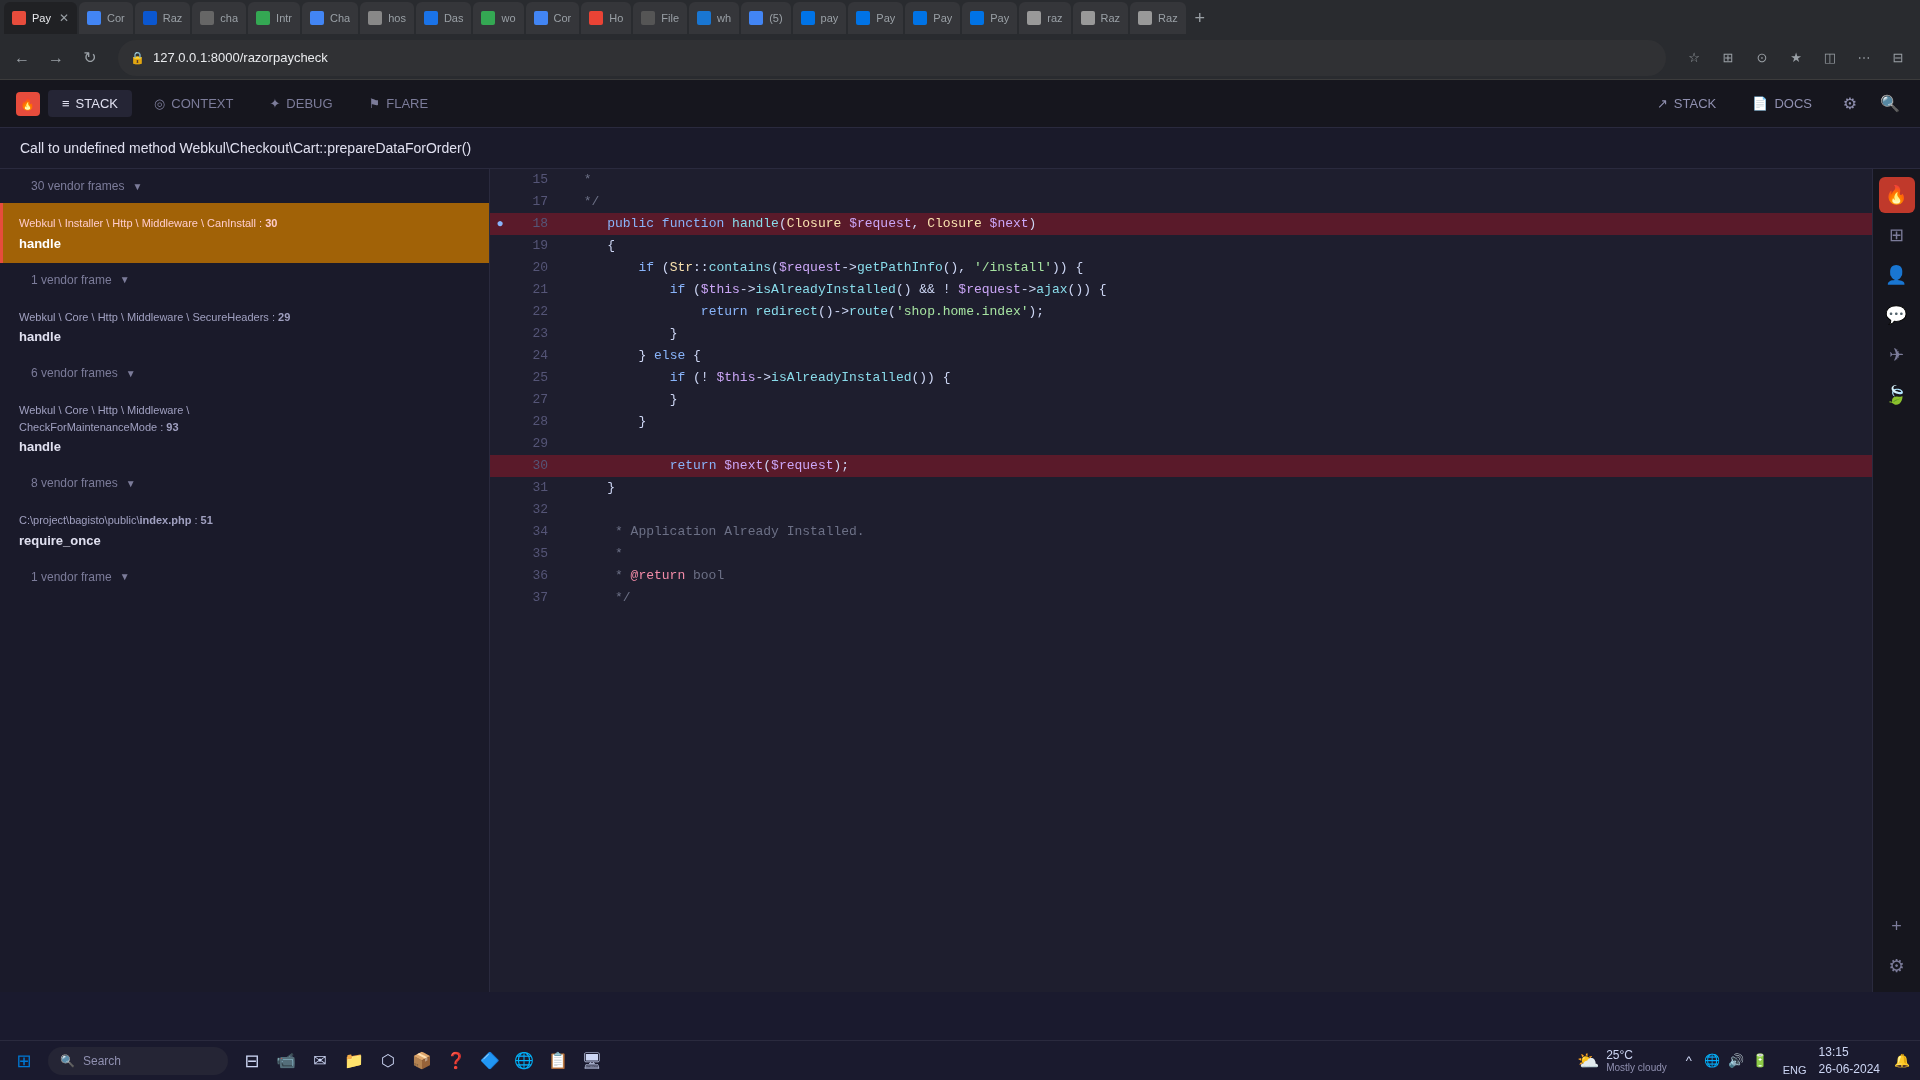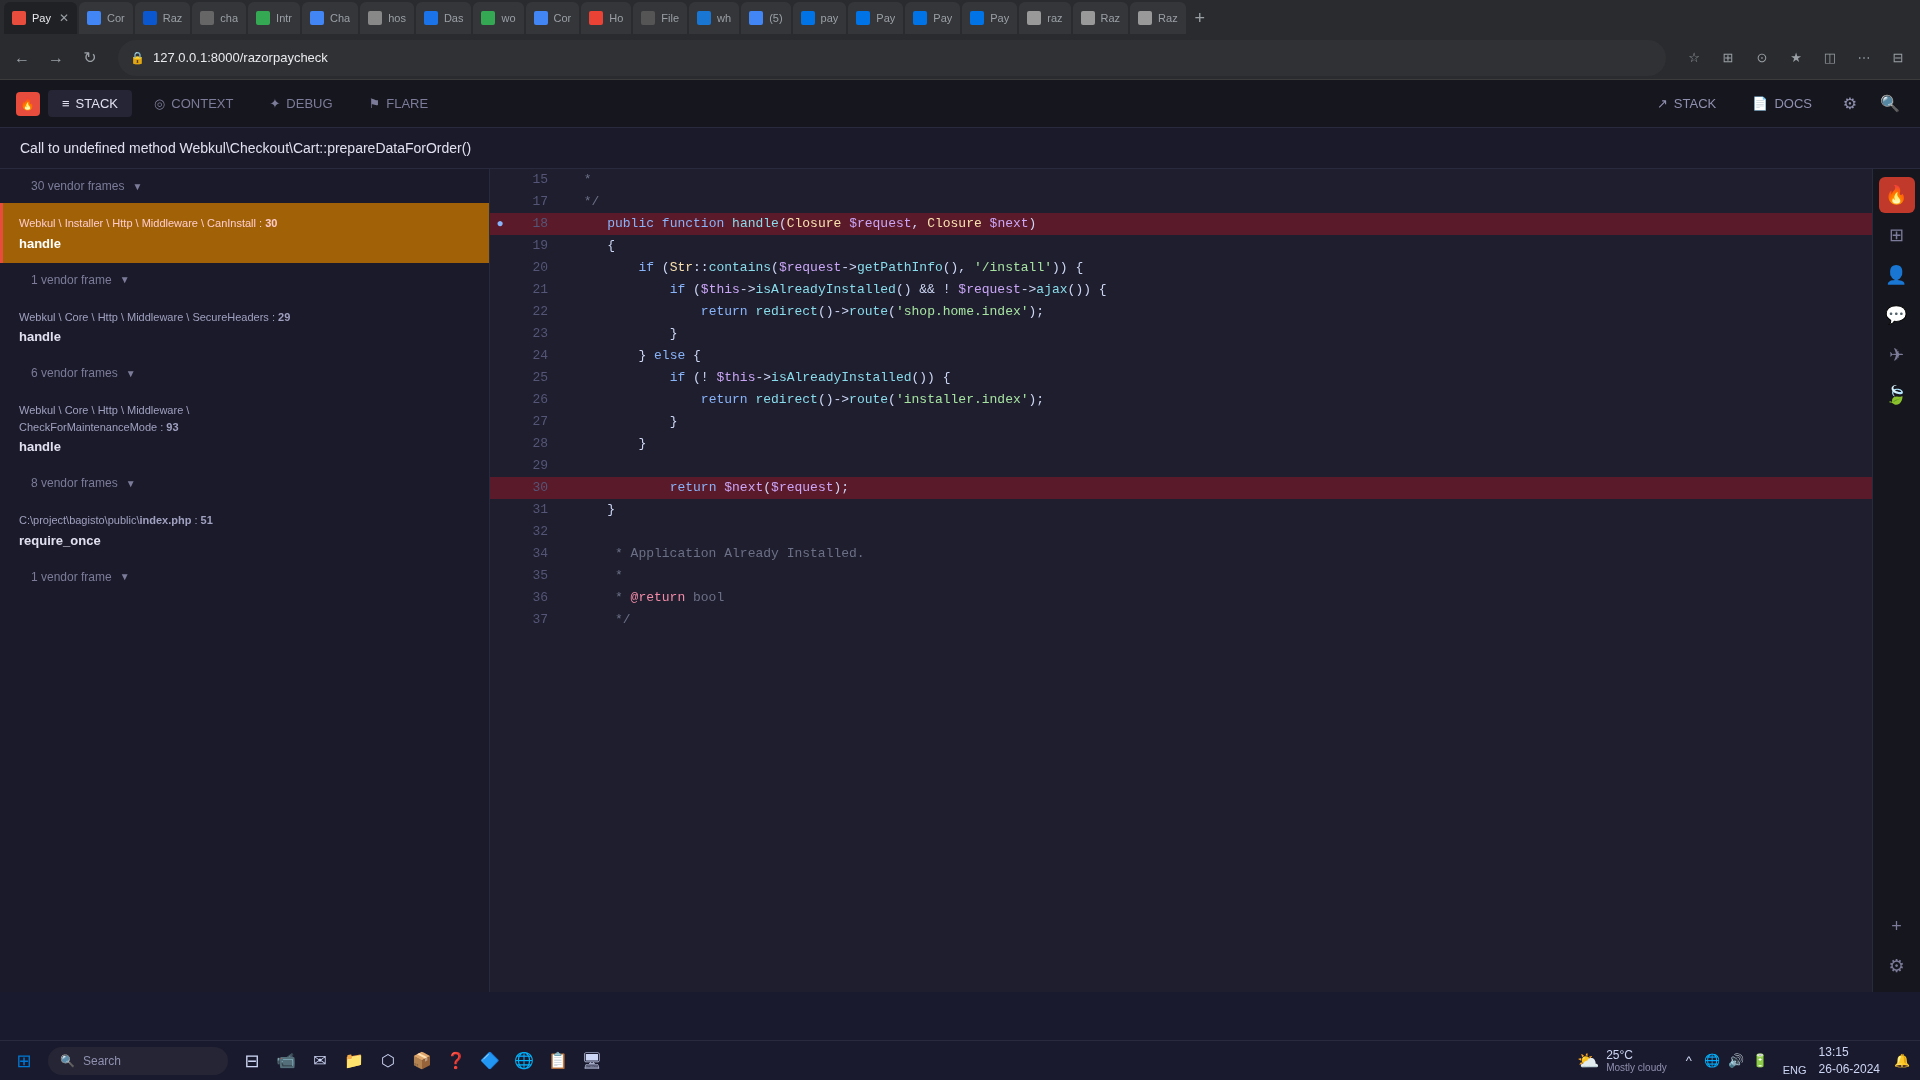--- a/index.html
+++ b/index.html
@@ -356,25 +356,20 @@
           <div class="line-number">24</div>
           <div class="line-content">        <span class="punct">}</span> <span class="kw">else</span> <span class="punct">{</span></div>
         </div>
 
         <div class="code-line">
           <div class="line-indicator"></div>
           <div class="line-number">25</div>
           <div class="line-content">            <span class="kw">if</span> (! <span class="var">$this</span>-&gt;<span class="fn">isAlreadyInstalled</span>()) {</div>
         </div>
 
-        <div class="code-line">
-          <div class="line-indicator"></div>
-          <div class="line-number">26</div>
-          <div class="line-content">                <span class="kw">return</span> <span class="fn">redirect</span>()-&gt;<span class="fn">route</span>(<span class="str">'installer.index'</span>);</div>
-        </div>
 
         <div class="code-line">
           <div class="line-indicator"></div>
           <div class="line-number">27</div>
           <div class="line-content">            <span class="punct">}</span></div>
         </div>
 
         <div class="code-line">
           <div class="line-indicator"></div>
           <div class="line-number">28</div>

